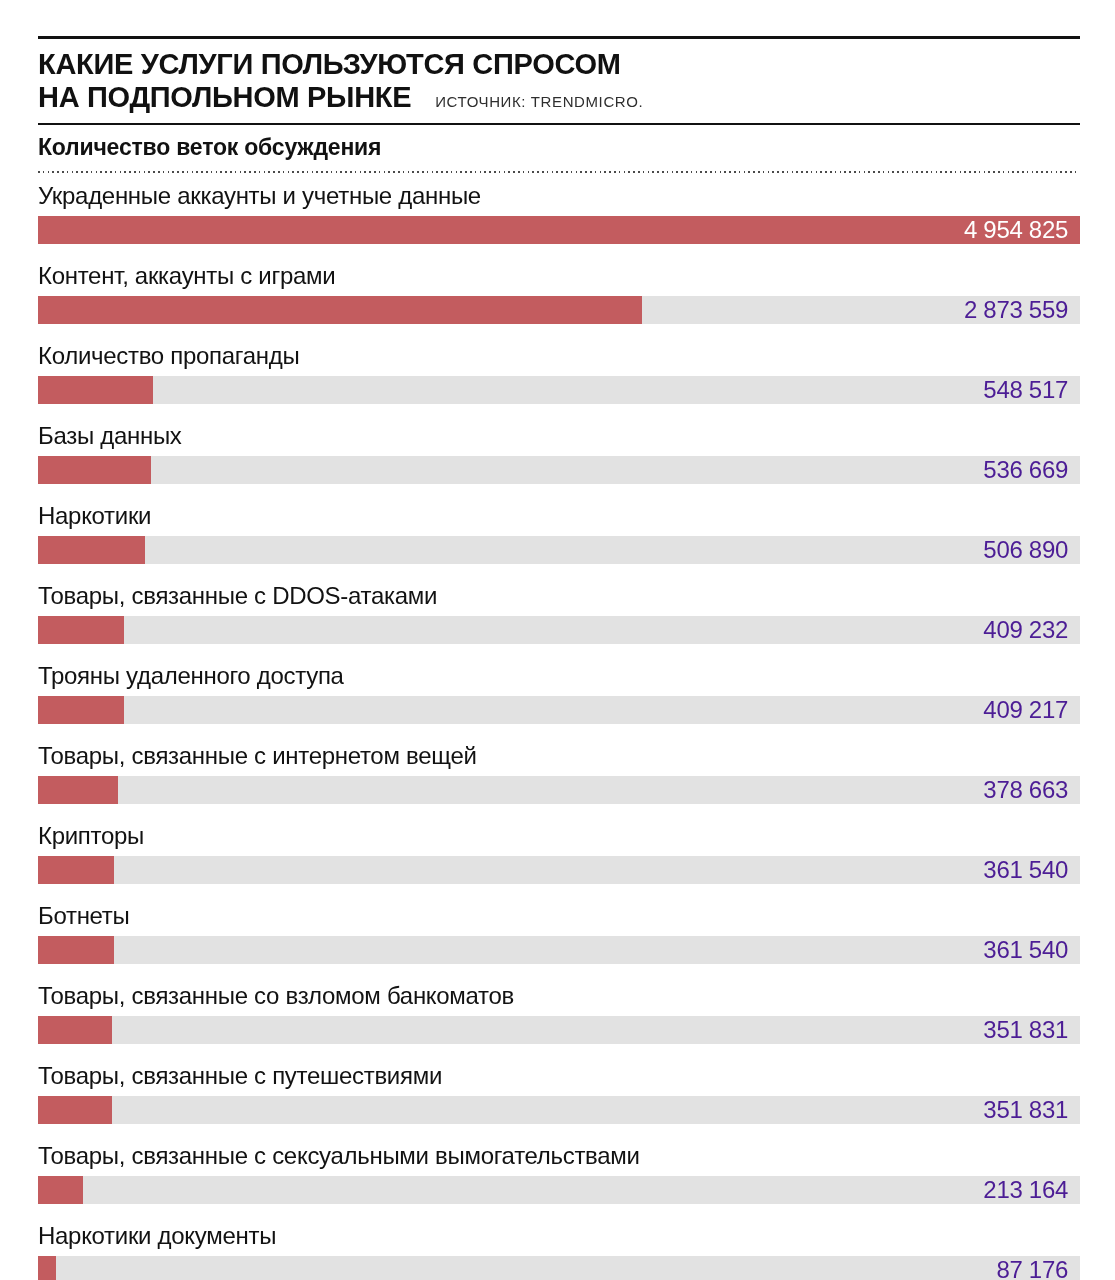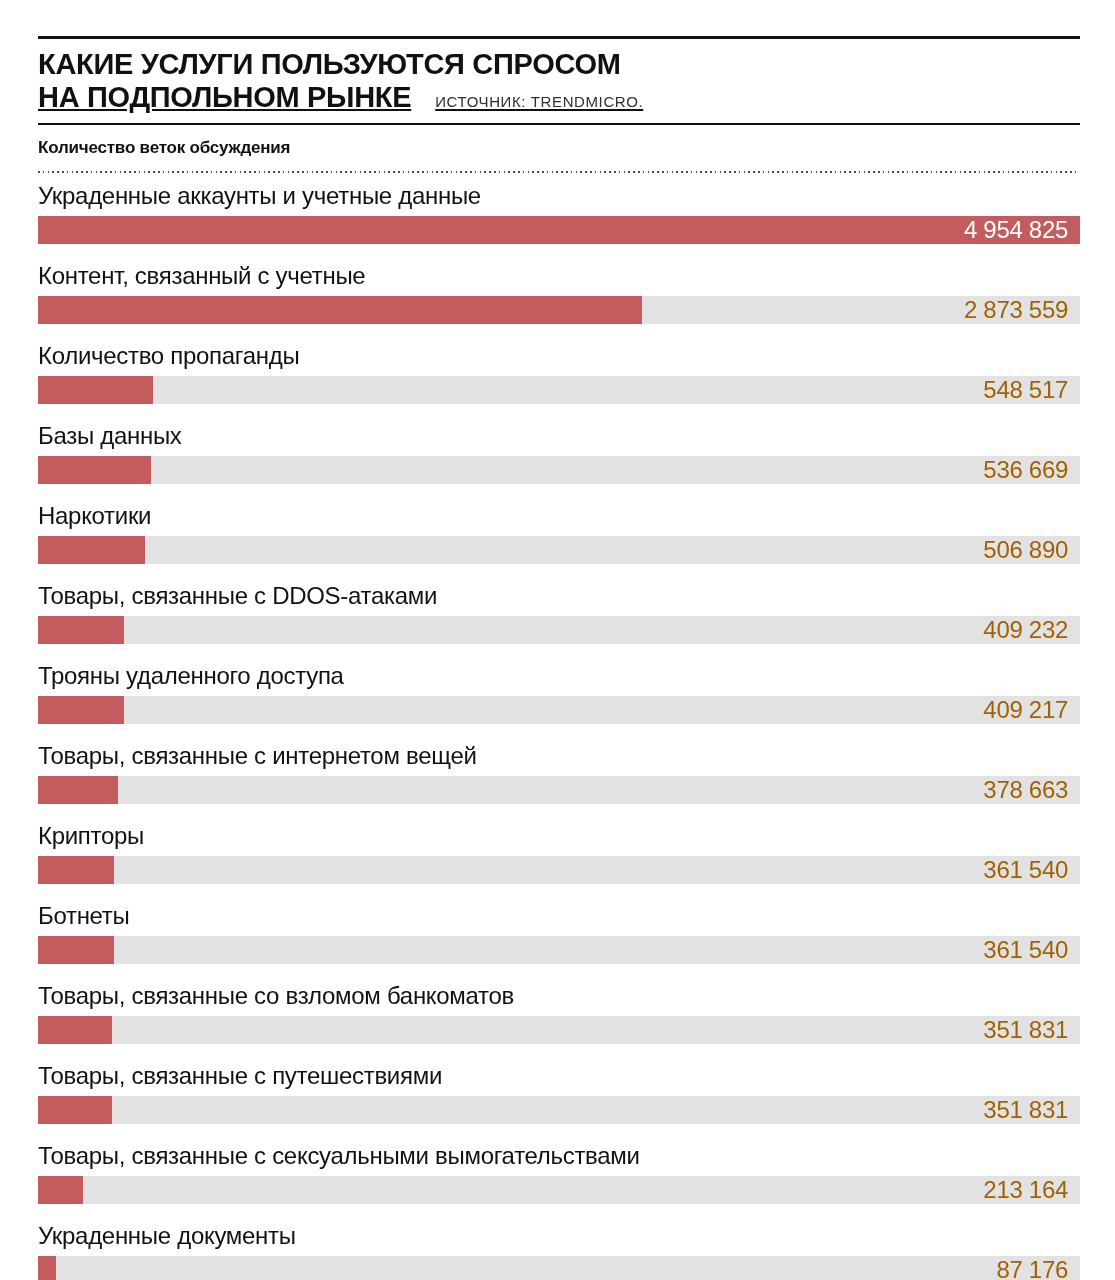--- a/index.html
+++ b/index.html
@@ -29,36 +29,36 @@
   }
   .title {
     margin: 0;
     font-size: 29px;
     font-weight: bold;
     line-height: 33px;
     letter-spacing: -0.3px;
     color: #111111;
   }
   .title-line { display: block; }
-  .title-line2-wrap { display: block; white-space: nowrap; text-decoration: underline; }
+  .title-line2-wrap { display: block; white-space: nowrap; }
   .title-line2-wrap .title-line { display: inline; }
   .source {
     font-size: 15px;
     font-weight: normal;
     letter-spacing: 0.6px;
     margin-left: 24px;
     color: #2e2e2e;
   }
 
   .subtitle-block {
     padding: 9px 0 10px 0;
   }
   .subtitle {
     margin: 0;
-    font-size: 17px;
+    font-size: 23px;
     font-weight: bold;
     line-height: 27px;
     letter-spacing: -0.2px;
     color: #111111;
   }
   .dotted-rule {
     height: 2px;
     background-image: repeating-linear-gradient(to right, #4a4a4a 0 1.6px, transparent 1.6px 4.8px);
   }
 
@@ -85,21 +85,21 @@
     left: 0; top: 0; bottom: 0;
     background: #c35c5f;
   }
   .value {
     position: absolute;
     right: 12px;
     top: 50%;
     transform: translateY(-50%);
     font-size: 24px;
     letter-spacing: -0.3px;
-    color: #a16207;
+    color: #4c1d95;
     white-space: nowrap;
   }
   .value.inside {
     color: #ffffff;
   }
 </style>
 </head>
 <body>
 
 <div class="page">
@@ -125,21 +125,21 @@
 
   <div class="rows" id="rows">
       <div class="row">
         <div class="row-label">Украденные аккаунты и учетные данные</div>
         <div class="track">
           <div class="fill" style="width: 100%; background: rgb(195, 92, 95);"></div>
           <div class="value inside">4 954 825</div>
         </div>
       </div>
       <div class="row">
-        <div class="row-label">Контент, связанный с учетные</div>
+        <div class="row-label">Контент, аккаунты с играми</div>
         <div class="track">
           <div class="fill" style="width: 57.9952%; background: rgb(195, 92, 95);"></div>
           <div class="value">2 873 559</div>
         </div>
       </div>
       <div class="row">
         <div class="row-label">Количество пропаганды</div>
         <div class="track">
           <div class="fill" style="width: 11.0704%; background: rgb(195, 92, 95);"></div>
           <div class="value">548 517</div>
@@ -209,21 +209,21 @@
         </div>
       </div>
       <div class="row">
         <div class="row-label">Товары, связанные с сексуальными вымогательствами</div>
         <div class="track">
           <div class="fill" style="width: 4.30215%; background: rgb(195, 92, 95);"></div>
           <div class="value">213 164</div>
         </div>
       </div>
       <div class="row">
-        <div class="row-label">Украденные документы</div>
+        <div class="row-label">Наркотики документы</div>
         <div class="track">
           <div class="fill" style="width: 1.75942%; background: rgb(195, 92, 95);"></div>
           <div class="value">87 176</div>
         </div>
       </div>
       <div class="row">
         <div class="row-label">Вирусы-вымогатели</div>
         <div class="track">
           <div class="fill" style="width: 1.6118%; background: rgb(195, 92, 95);"></div>
           <div class="value">79 862</div>

